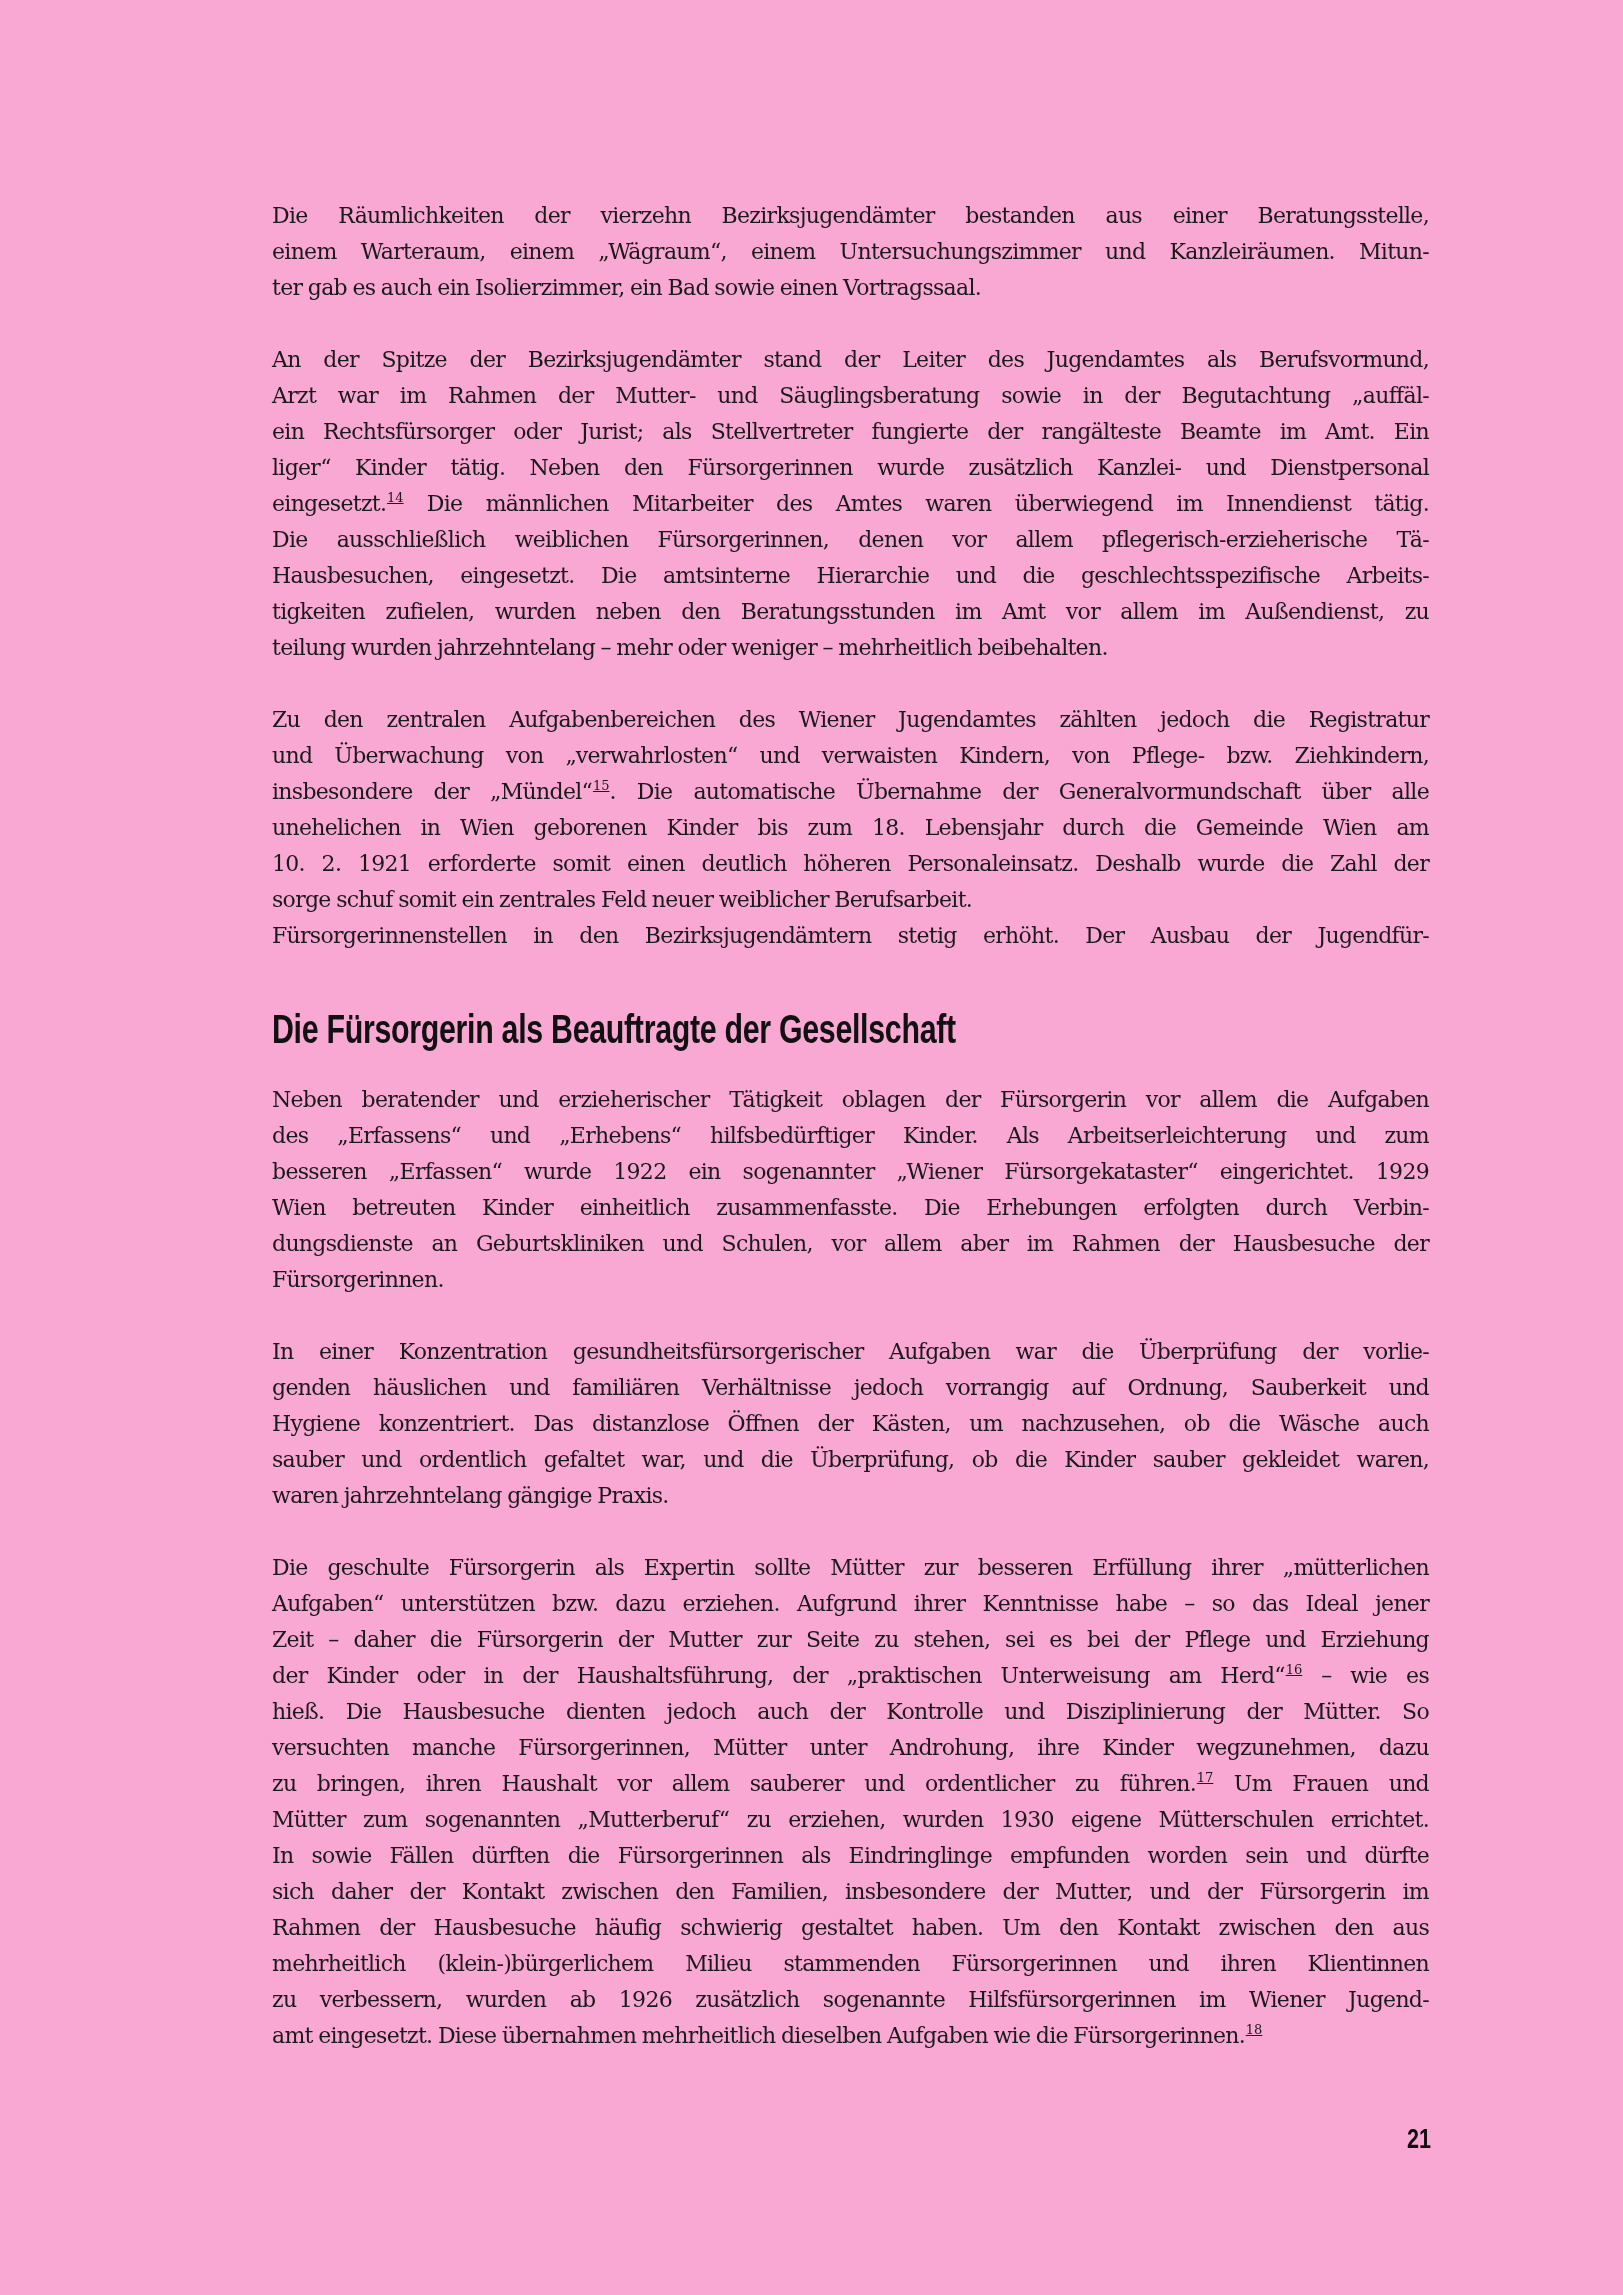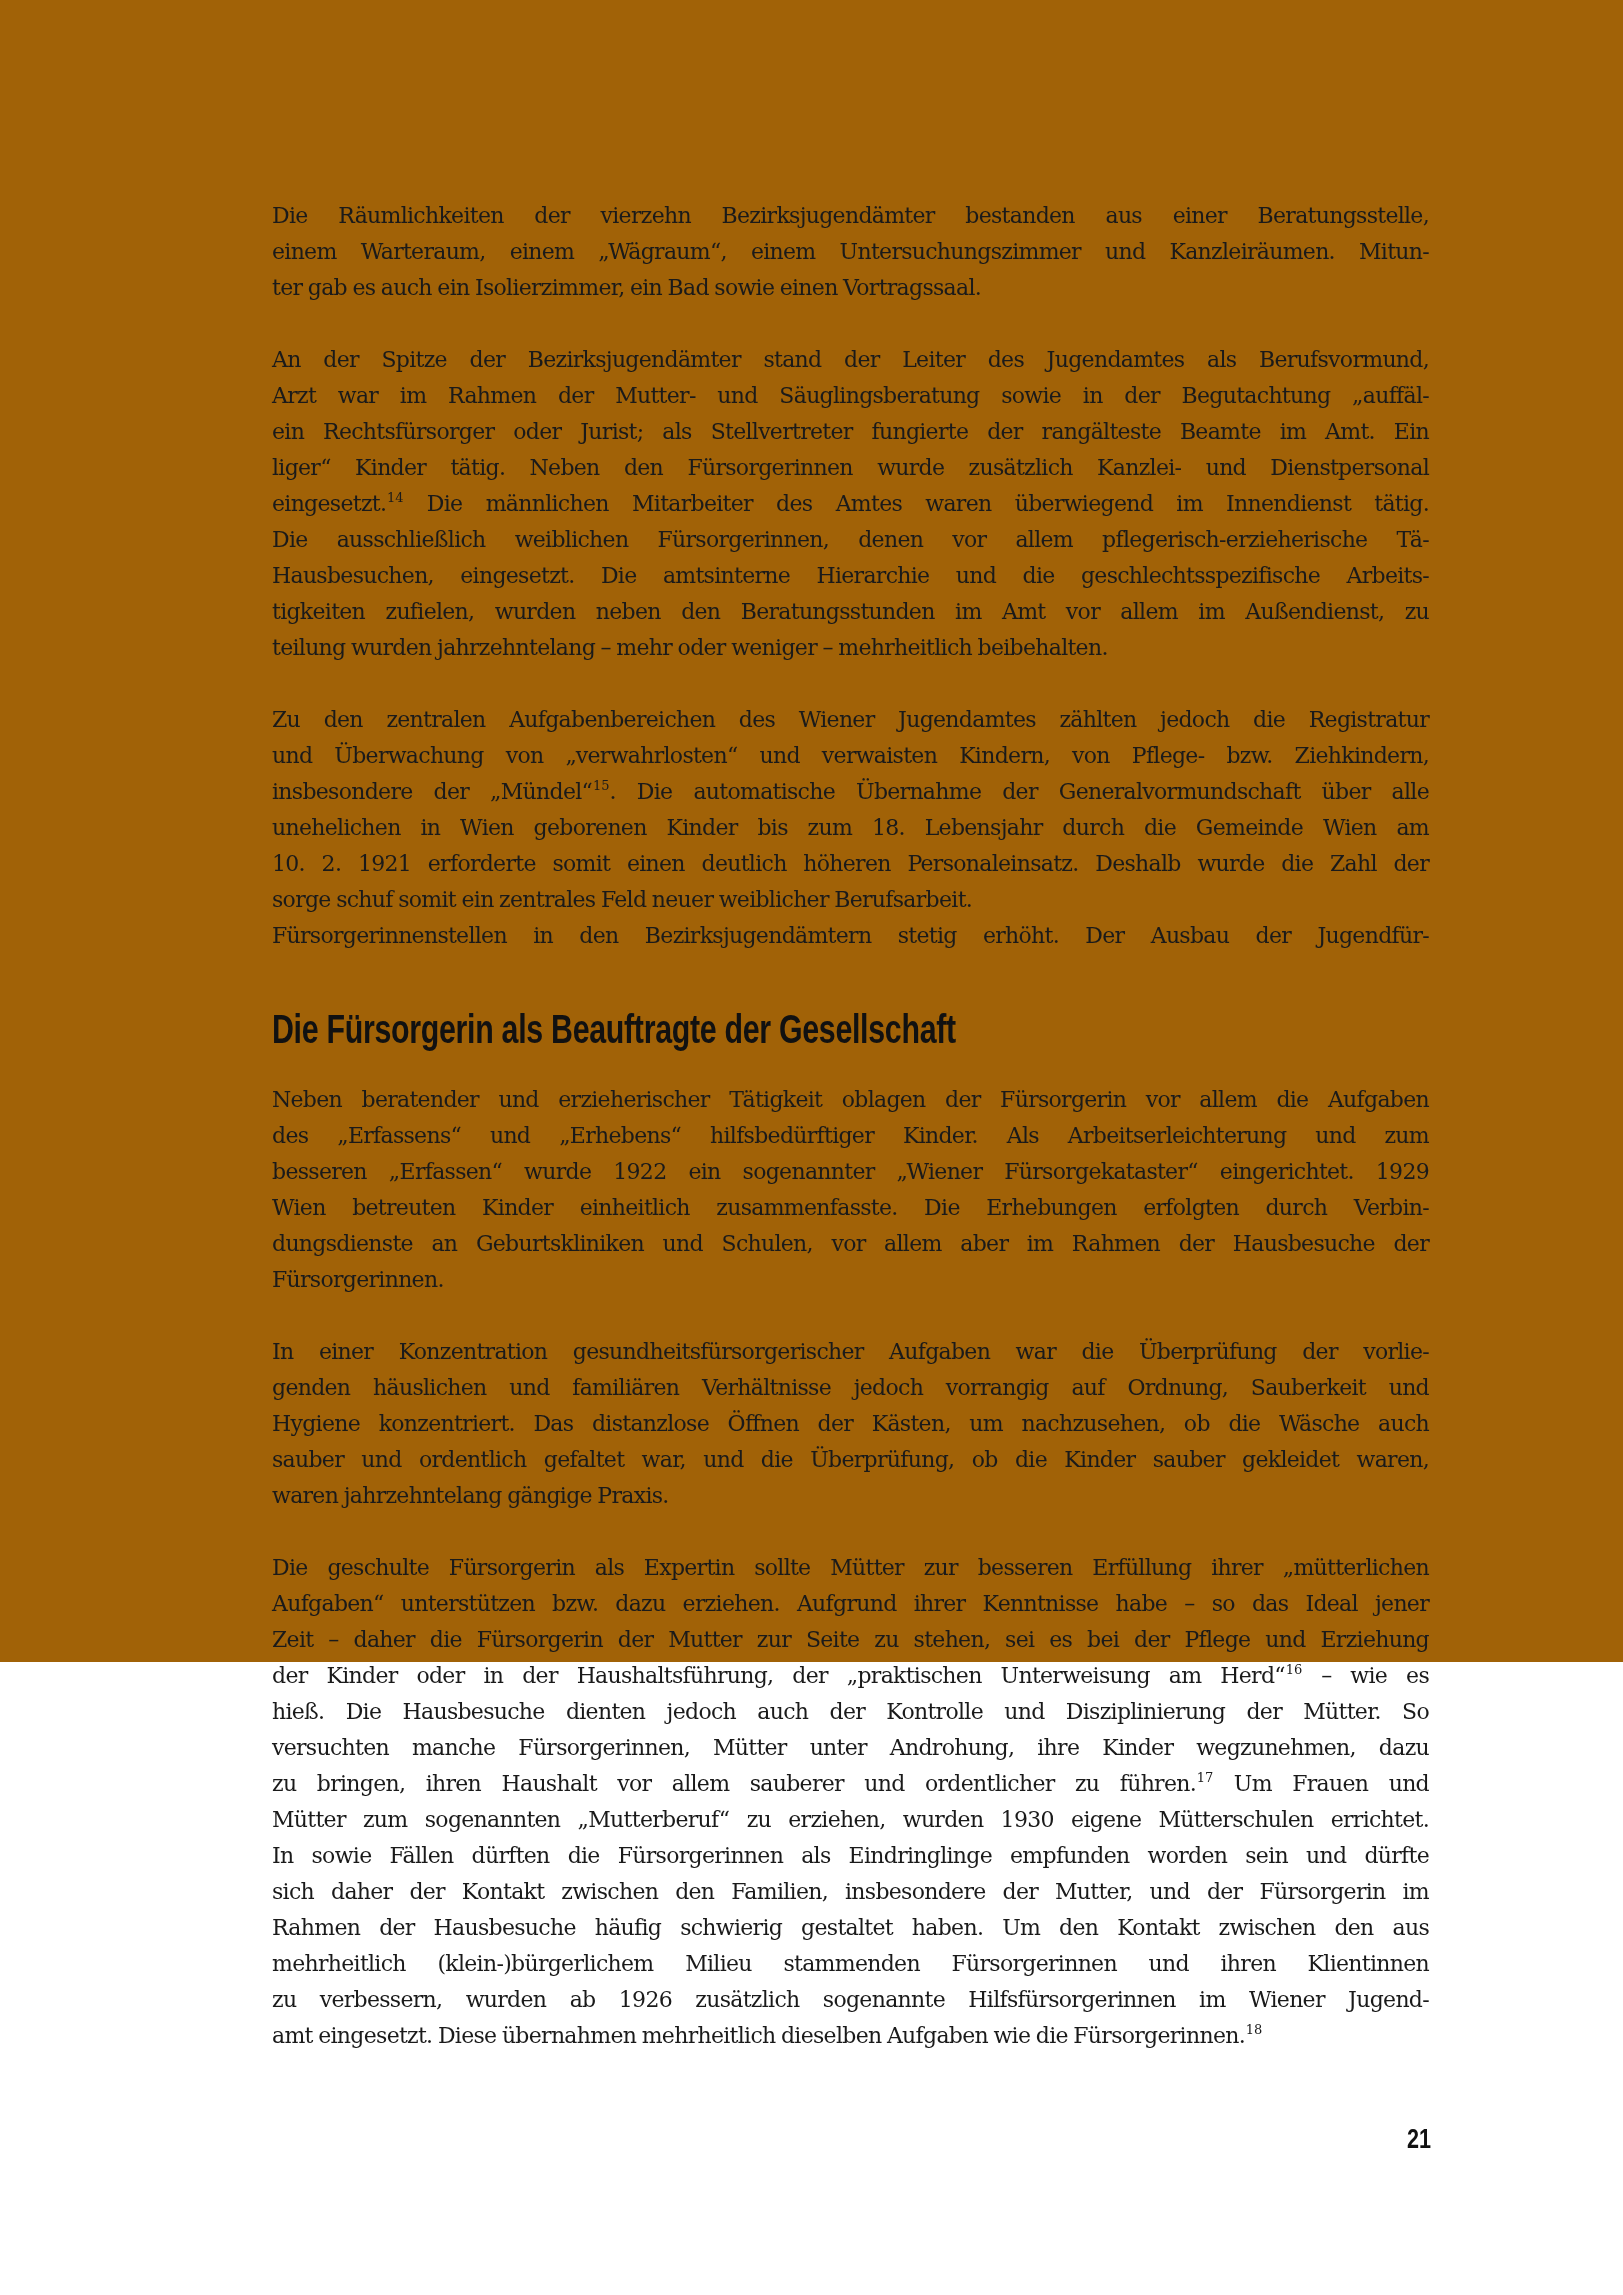--- a/index.html
+++ b/index.html
@@ -11,22 +11,22 @@
       width: 1623px;
       height: 2295px;
       position: relative;
       overflow: hidden;
       color: #1a1a1a;
     }
     .page {
       position: absolute;
       left: 0; top: 0;
       width: 1623px;
-      height: 1662px;
-      background: #a16207;
+      height: 2295px;
+      background: #f9a8d4;
     }
     .column {
       position: absolute;
       left: 272px;
       width: 1157px;
     }
     .para {
       font-family: "DejaVu Serif", "Liberation Serif", serif;
       font-size: 22px;
       line-height: 36px;
@@ -46,20 +46,21 @@
     .line.last {
       text-align-last: left;
     }
     sup.fn {
       font-size: 13px;
       vertical-align: 0;
       position: relative;
       top: -9px;
       letter-spacing: 0;
       margin-left: 0.8px;
+      text-decoration: underline;
     }
     .heading {
       position: absolute;
       left: 272px;
       top: 1005px;
       font-family: "Liberation Sans", "DejaVu Sans", sans-serif;
       font-weight: bold;
       font-size: 41px;
       line-height: 49px;
       color: #111111;

